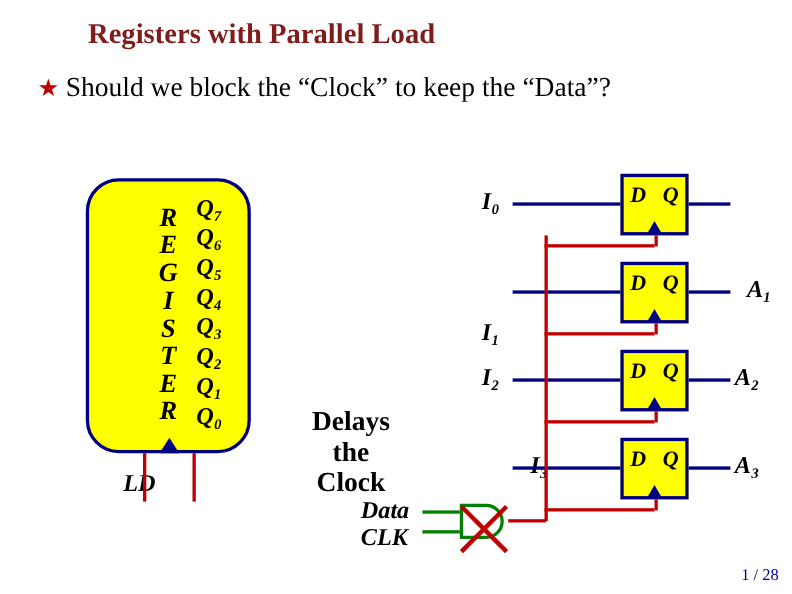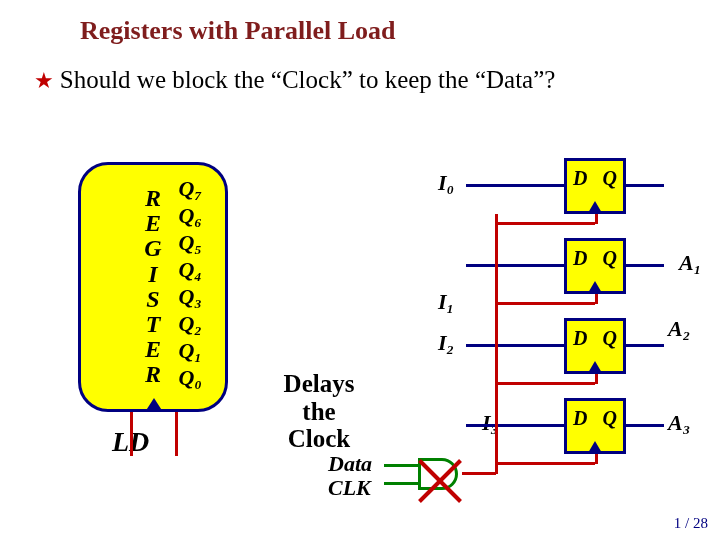--- a/index.html
+++ b/index.html
@@ -61,21 +61,21 @@
     font-weight: bold;
     font-style: italic;
     line-height: 1.23;
   }
   .reg-inputs { left: 8px; top: 10px; }
   .reg-outputs { right: 23px; top: 10px; }
   .ld {
     position: absolute;
     top: 426px;
     left: 112px;
-    font-size: 28px;
+    font-size: 22px;
     font-weight: bold;
     font-style: italic;
   }
   .reg-clk-line1 { position:absolute; left:130px; top:412px; width:3px; height:44px; background:#c00000; }
   .reg-clk-line2 { position:absolute; left:175px; top:412px; width:3px; height:44px; background:#c00000; }
   .reg-tri {
     position: absolute;
     left: 145px;
     top: 398px;
     width: 0; height: 0;
@@ -231,21 +231,21 @@
 <div class="sig-a" style="left:661px; top:250px;margin-left:18px;">A₁</div>
 
 <div class="sig-i" style="left:438px; top:330px;text-align:right;">I₂</div>
 <div class="hnavy" style="left:466px; top:344px; width:100px;"></div>
 <div class="ff" style="left:564px; top:318px;">
   <div class="ff-d">D</div>
   <div class="ff-q">Q</div>
   <div class="ff-tri"></div>
 </div>
 <div class="hnavy" style="left:626px; top:344px; width:38px;"></div>
-<div class="sig-a" style="left:668px; top:316px;">A₂</div>
+<div class="sig-a" style="left:668px; top:330px;">A₂</div>
 
 <div class="sig-i" style="left:438px; top:410px;margin-left:44px;">I₃</div>
 <div class="hnavy" style="left:466px; top:424px; width:100px;"></div>
 <div class="ff" style="left:564px; top:398px;">
   <div class="ff-d">D</div>
   <div class="ff-q">Q</div>
   <div class="ff-tri"></div>
 </div>
 <div class="hnavy" style="left:626px; top:424px; width:38px;"></div>
 <div class="sig-a" style="left:668px; top:410px;">A₃</div>

